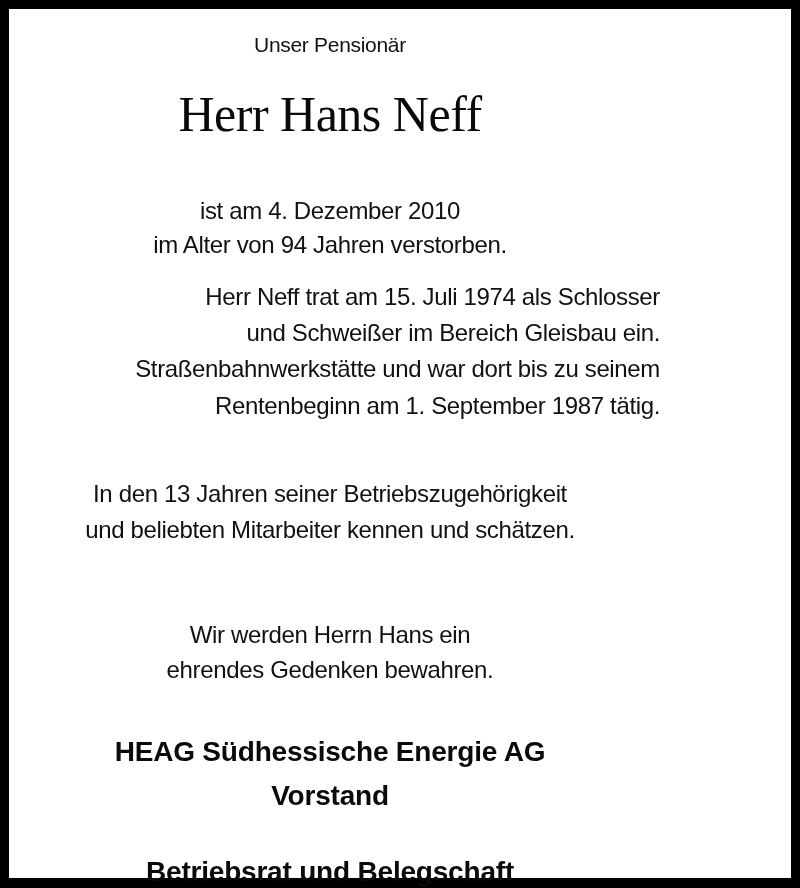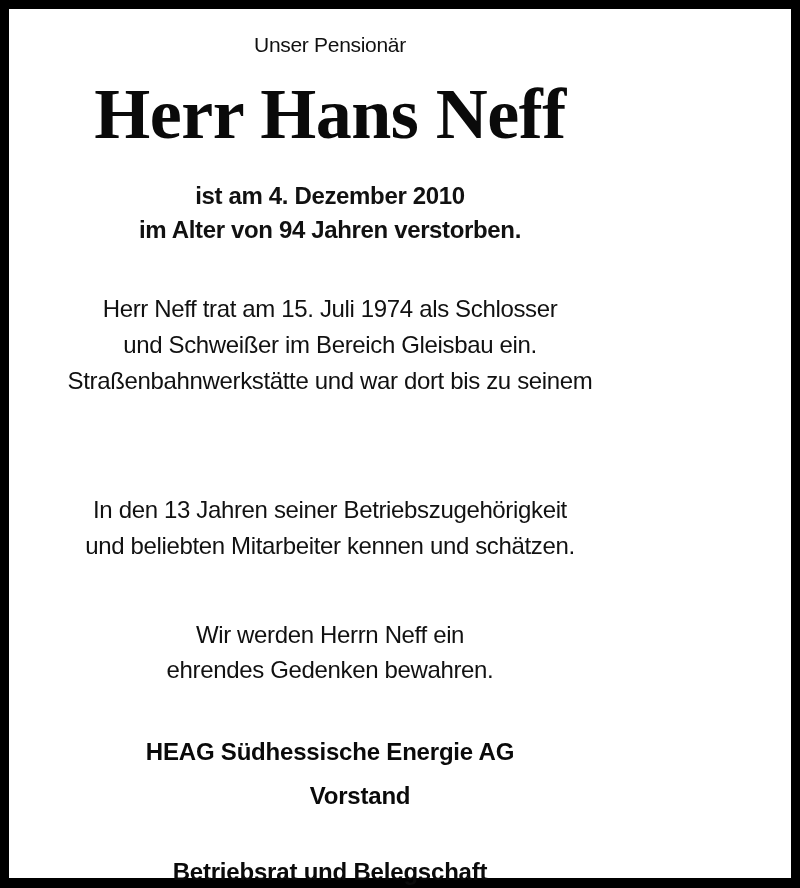--- a/index.html
+++ b/index.html
@@ -43,43 +43,43 @@
     }
     .subtitle {
       top: 31px;
       font-size: 21px;
       line-height: 28px;
       letter-spacing: -0.3px;
     }
     .title {
       top: 74px;
       font-family: "Liberation Serif", "DejaVu Serif", serif;
-      font-weight: bold;
-      font-size: 72px;
+      font-weight: normal;
+      font-size: 50px;
       line-height: 80px;
       letter-spacing: -0.5px;
       color: #0a0a0a;
     }
     .body-text {
       font-size: 24px;
       letter-spacing: -0.35px;
     }
-    .p1 { top: 179px; line-height: 34px; font-weight: bold; }
-    .p2 { top: 291px; line-height: 36.2px; }
-    .p3 { top: 476px; line-height: 35.8px; margin-top: 16px; }
+    .p1 { top: 194px; line-height: 34px; }
+    .p2 { top: 279px; line-height: 36.2px; text-align: right; }
+    .p3 { top: 476px; line-height: 35.8px; }
     .p4 { top: 617px; line-height: 35px; }
     .signature {
       font-weight: bold;
-      font-size: 24px;
+      font-size: 28px;
       line-height: 36px;
       letter-spacing: -0.2px;
       color: #0a0a0a;
     }
     .sig1 { top: 734px; }
-    .sig2 { top: 778px; margin-left: 30px; }
+    .sig2 { top: 778px; }
     .sig3 { top: 854px; }
   </style>
 </head>
 <body>
 
 <div class="frame">
   <div class="paper"></div>
 </div>
 
 <div class="block subtitle">
@@ -92,29 +92,30 @@
 
 <div class="block body-text p1">
   <span class="line">ist am 4. Dezember 2010</span>
   <span class="line">im Alter von 94 Jahren verstorben.</span>
 </div>
 
 <div class="block body-text p2">
   <span class="line">Herr Neff trat am 15. Juli 1974 als Schlosser</span>
   <span class="line">und Schweißer im Bereich Gleisbau ein.</span>
   <span class="line">Straßenbahnwerkstätte und war dort bis zu seinem</span>
+  <span class="line">Rentenbeginn am 1. September 1987 tätig.</span>
 </div>
 
 <div class="block body-text p3">
   <span class="line">In den 13 Jahren seiner Betriebszugehörigkeit</span>
   <span class="line">und beliebten Mitarbeiter kennen und schätzen.</span>
 </div>
 
 <div class="block body-text p4">
-  <span class="line">Wir werden Herrn Neff ein</span>
+  <span class="line">Wir werden Herrn Hans ein</span>
   <span class="line">ehrendes Gedenken bewahren.</span>
 </div>
 
 <div class="block signature sig1">
   <span class="line">HEAG Südhessische Energie AG</span>
 </div>
 <div class="block signature sig2">
   <span class="line">Vorstand</span>
 </div>
 <div class="block signature sig3">

